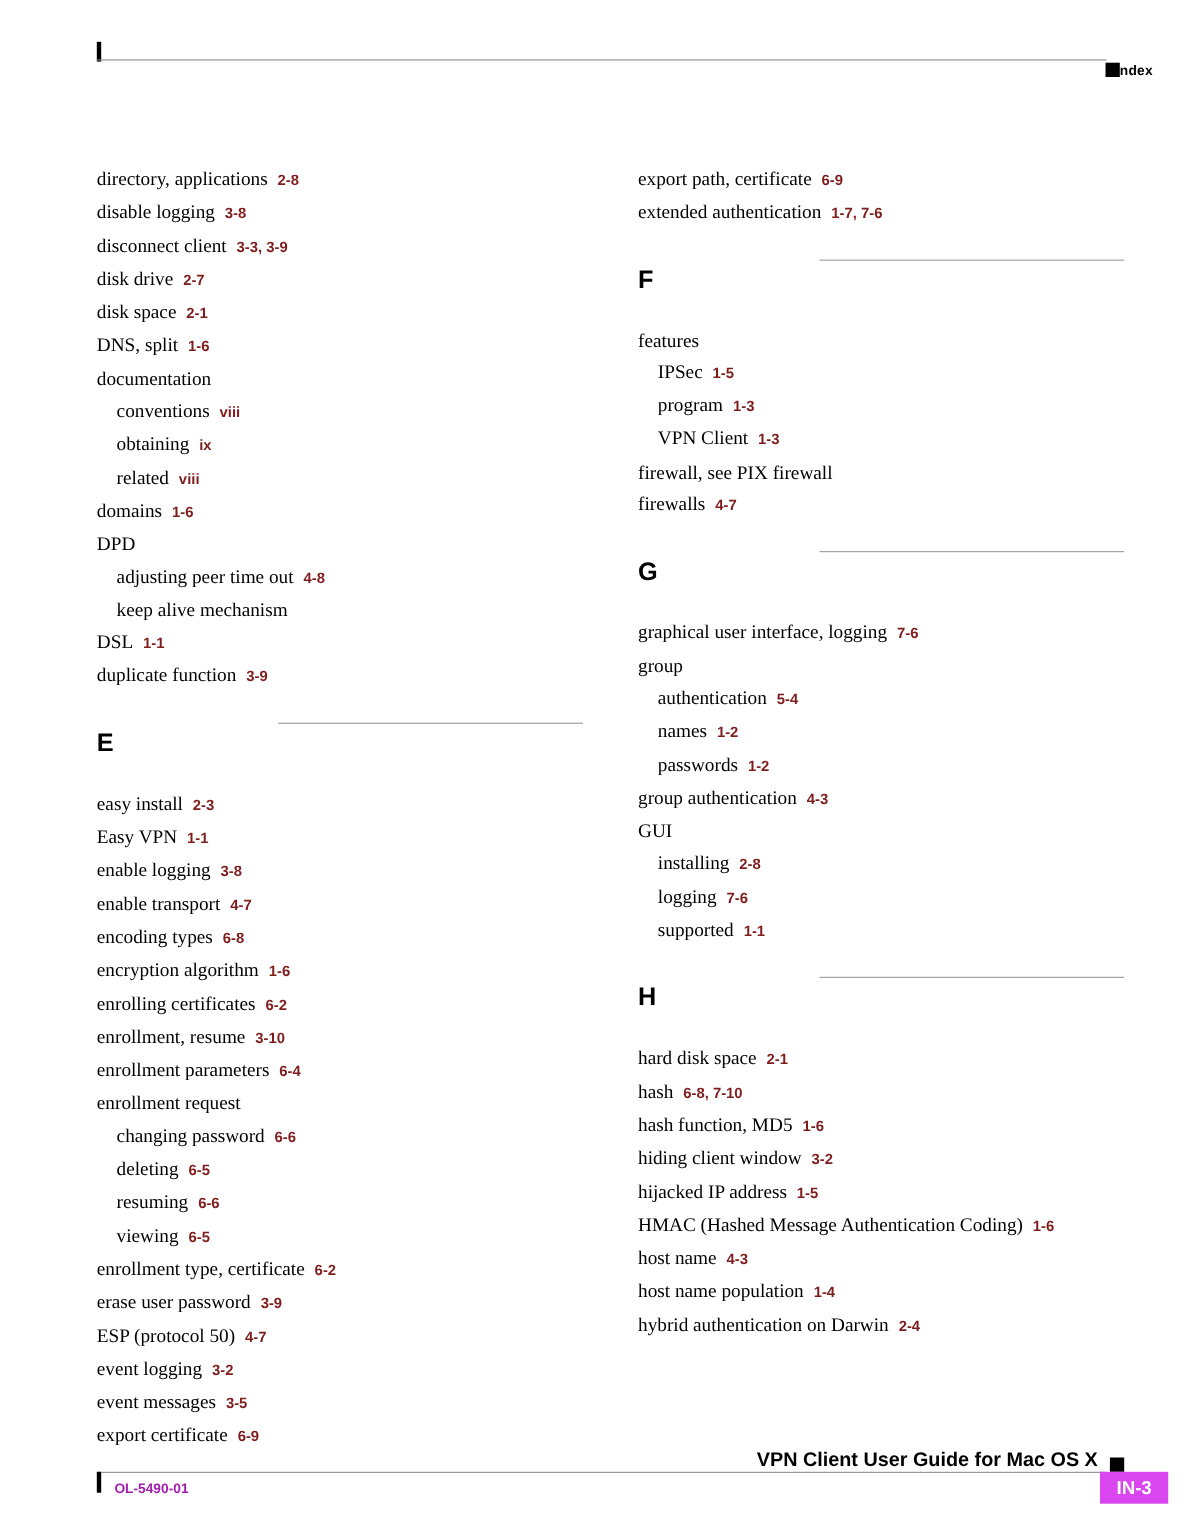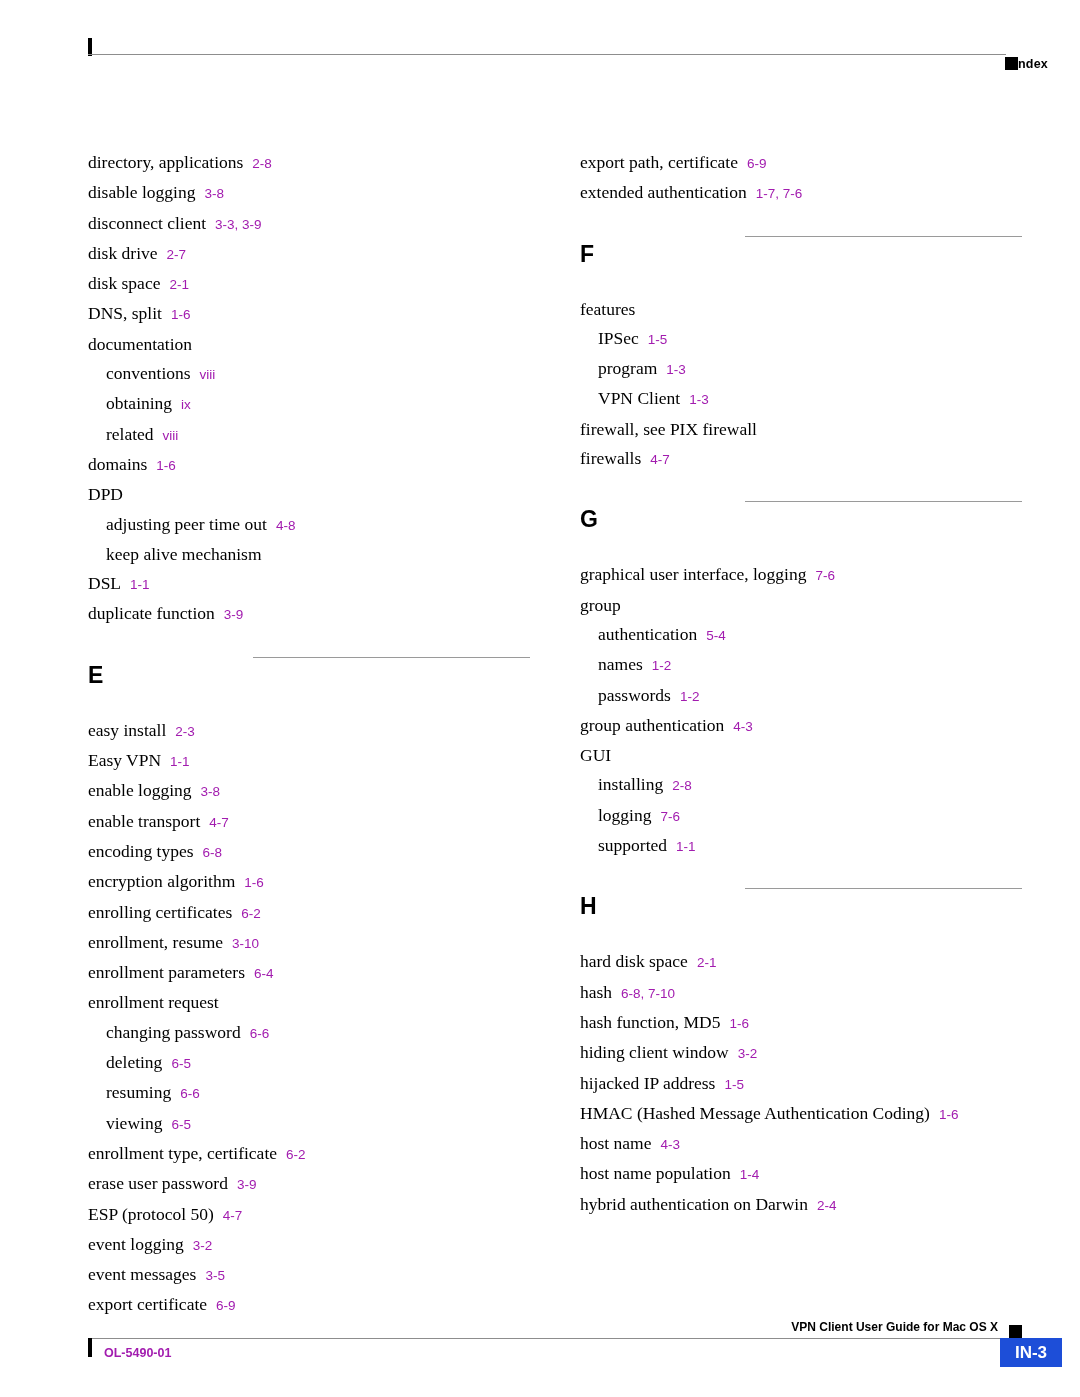--- a/index.html
+++ b/index.html
@@ -109,23 +109,23 @@
     font-size: 17.5px;
     line-height: 29.3px;
     color: #000000;
     white-space: nowrap;
   }
   .entry.level-1 { padding-left: 0; }
   .entry.level-2 { padding-left: 18px; }
   .entry .term { color: #000000; }
   .entry .ref {
     font-family: "Liberation Sans", "DejaVu Sans", sans-serif;
-    font-weight: normal;
+    font-weight: bold;
     font-size: 13.5px;
-    color: #a21caf;
+    color: #7f1d1d;
     margin-left: 9px;
     letter-spacing: 0px;
   }
 
   
   .page-footer {
     position: absolute;
     left: 0;
     bottom: 0;
     width: 1080px;
@@ -156,39 +156,39 @@
     font-size: 12.5px;
     color: #a21caf;
     line-height: 16px;
   }
   .footer-guide {
     position: absolute;
     right: 82px;
     bottom: 62px;
     font-family: "Liberation Sans", "DejaVu Sans", sans-serif;
     font-weight: bold;
-    font-size: 12px;
+    font-size: 18px;
     color: #000000;
     line-height: 16px;
   }
   .footer-square {
     position: absolute;
     right: 58px;
     bottom: 59px;
     width: 13px;
     height: 13px;
     background: #000000;
   }
   .footer-pagebox {
     position: absolute;
     right: 18px;
     bottom: 30px;
     min-width: 62px;
     height: 29px;
-    background: #1d4ed8;
+    background: #d946ef;
     color: #ffffff;
     font-family: "Liberation Sans", "DejaVu Sans", sans-serif;
     font-weight: bold;
     font-size: 17px;
     display: flex;
     align-items: center;
     justify-content: center;
     padding: 0 10px;
     box-sizing: border-box;
   }

